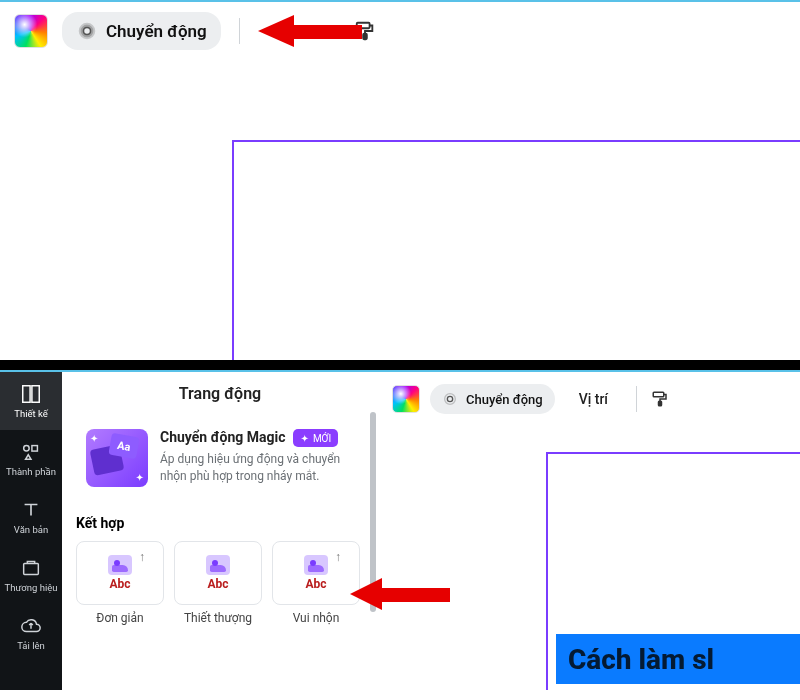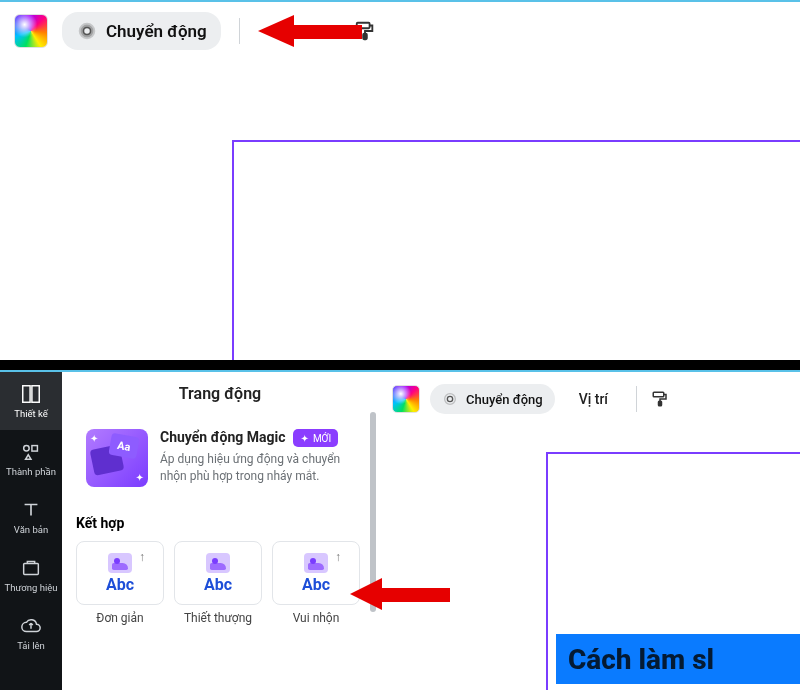--- a/index.html
+++ b/index.html
@@ -55,21 +55,21 @@
   .magic-sub { font-size: 12px; color: #6b7075; line-height: 1.4; }
 
   .section-head { font-size: 14px; font-weight: 700; color: #000000; margin: 6px 0 10px; }
   .combo-grid { display: grid; grid-template-columns: repeat(3, 88px); gap: 10px; }
   .combo-card { width: 88px; display: flex; flex-direction: column; align-items: center; gap: 6px; cursor: pointer; }
   .combo-box { width: 88px; height: 64px; border: 1px solid #e2e5e9; border-radius: 8px; display: flex; flex-direction: column; align-items: center; justify-content: center; gap: 2px; position: relative; }
   .combo-box .pic { width: 24px; height: 20px; background: #d8c7ff; border-radius: 4px; position: relative; }
   .combo-box .pic::after { content: ""; position: absolute; left: 6px; top: 5px; width: 6px; height: 6px; background: #7a3cff; border-radius: 50%; }
   .combo-box .pic::before { content:""; position:absolute; left:4px; bottom:3px; width:16px; height:7px; background:#9d6bff; border-radius:2px 6px 2px 2px; }
   .combo-box .uparr { position: absolute; top: 8px; right: 18px; font-size: 12px; color: #777; }
-  .combo-box .abc { font-size: 16px; font-weight: 700; color: #1d4ed8; }
+  .combo-box .abc { font-size: 12px; font-weight: 700; color: #b91c1c; }
   .combo-label { font-size: 12px; color: #444; }
 
   
   .canvas-right { position: absolute; left: 378px; top: 2px; right: 0; height: 100%; background: #fff; }
   .mini-toolbar { display: flex; align-items: center; gap: 10px; padding: 8px 14px; }
   .rainbow-swatch.sm { width: 28px; height: 28px; border-radius: 5px; }
   .btn.sm { height: 30px; padding: 0 12px; font-size: 13px; font-weight: 500; background: #eceef0; }
   .btn.ghost { background: transparent; font-weight: 500; font-size: 14px; color: #222; }
   .bot-canvas-frame { position: absolute; left: 168px; top: 80px; width: 700px; height: 300px; border: 2px solid #7a3cff; background: #fff; }
   .blue-strip { position: absolute; left: 178px; bottom: 8px; width: 400px; height: 50px; background: #0a7bff; color: #041a33; font-size: 28px; font-weight: 800; display: flex; align-items: center; padding-left: 12px; }

